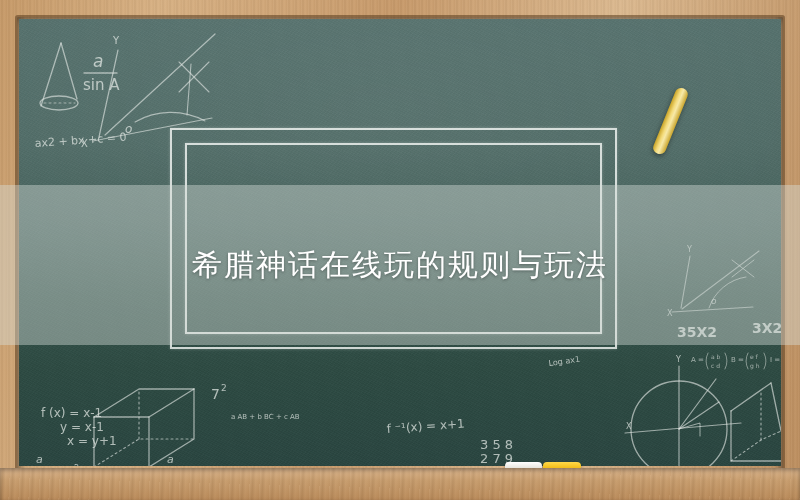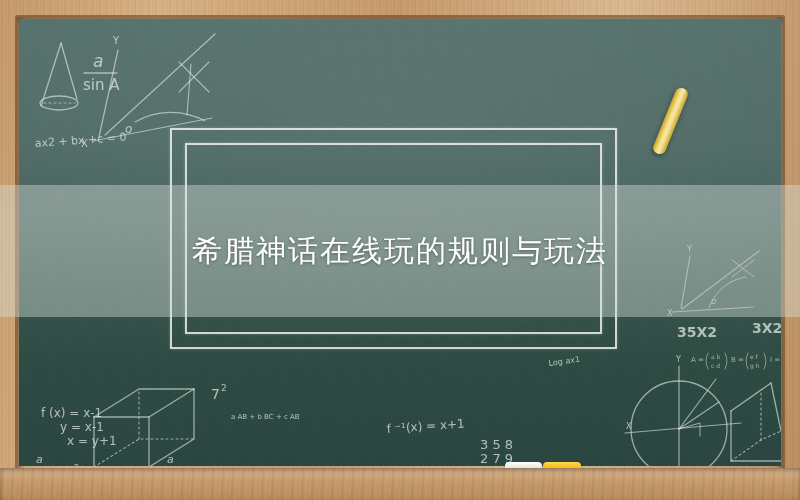--- a/index.html
+++ b/index.html
@@ -103,21 +103,21 @@
     box-shadow: 0 0 3px rgba(255,255,255,0.25);
   }
   #deco-rect-outer { left: 170px; top: 128px; width: 443px; height: 217px; }
   #deco-rect-inner { left: 185px; top: 143px; width: 413px; height: 187px; }
 
   
   .title-band {
     position: absolute;
     left: 0; right: 0;
     top: 185px;
-    height: 132px;
+    height: 160px;
     background: rgba(216,223,219,0.42);
     display: flex;
     align-items: center;
     justify-content: center;
   }
   .title-text {
     color: #ffffff;
     font-size: 30px;
     letter-spacing: 2px;
     font-weight: 400;

